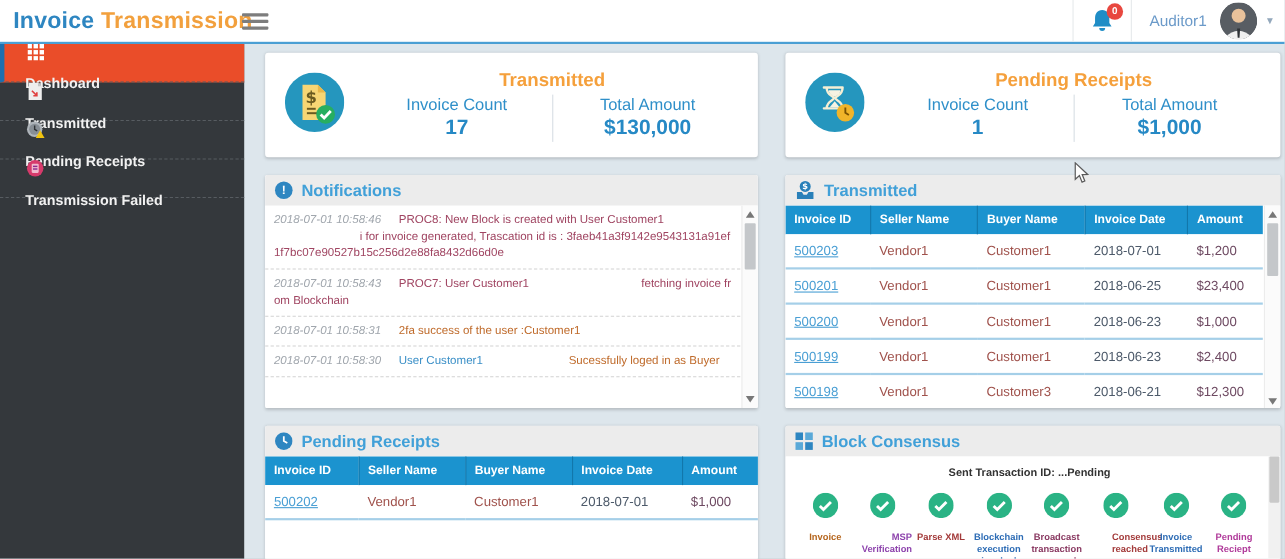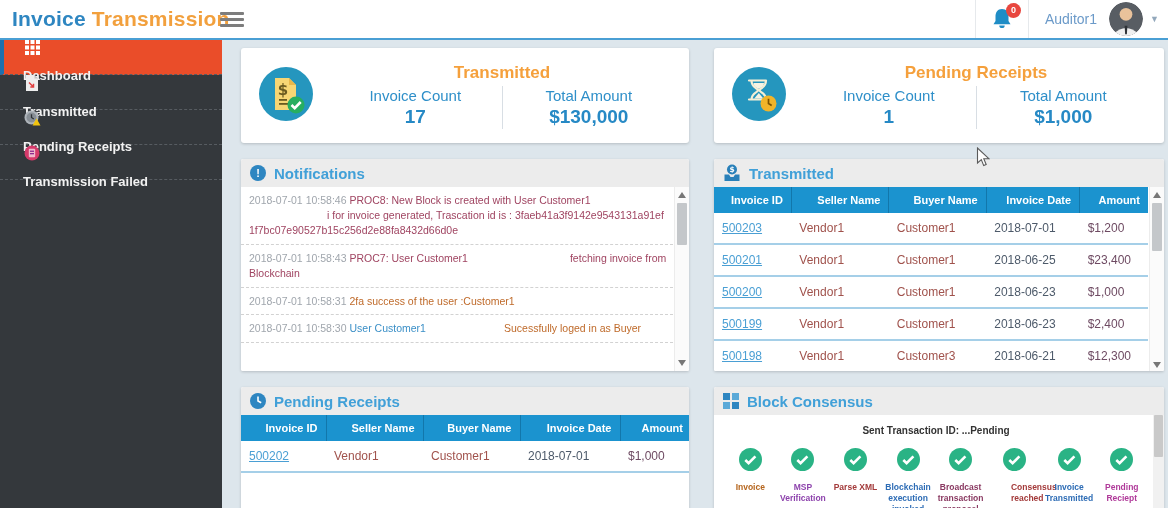--- a/index.html
+++ b/index.html
@@ -72,21 +72,21 @@
   }
   .panel-title { color:#41a0d8; font-size:15px; font-weight:600; }
   .panel-body { position:relative; flex:1; background:#fff; }
   .pi-info {
     width:16px; height:16px; border-radius:50%; background:#2e86c1; color:#fff;
     font-size:11px; font-weight:bold; display:flex; align-items:center; justify-content:center; flex:none;
   }
   
   .notif-list { margin-right:16px; font-size:10.5px; line-height:1.42; word-break:break-all; }
   .notif-entry { padding:6px 6px 6px 8px; border-bottom:1px dashed #d2d2d2; }
-  .n-time { color:#a0a6ad; margin-right:3px; white-space:nowrap; }
+  .n-time { font-style:italic; color:#a0a6ad; margin-right:16px; white-space:nowrap; }
   .n-maroon { color:#a04562; }
   .n-orange { color:#bf6a2a; }
   .n-blue { color:#3a8fc7; }
   .gap { display:inline-block; height:2px; }
   .gap1 { width:78px; } .gap2 { width:102px; } .gap4 { width:78px; }
   
   .vscroll {
     position:absolute; top:0; right:0; bottom:0; width:15px; background:#fbfbfb;
     border-left:1px solid #ececec;
   }
@@ -94,39 +94,39 @@
     border-left:4.5px solid transparent; border-right:4.5px solid transparent; }
   .sb-up { top:5px; border-bottom:6px solid #777; }
   .sb-down { bottom:5px; border-top:6px solid #777; }
   .sb-thumb { position:absolute; left:2px; right:2px; background:#c4c7ca; border-radius:1px; }
   .vscroll.plain { width:11px; background:#f1f1f1; border-left:none; }
   .vscroll.plain .sb-thumb { left:1px; right:1px; background:#c9c9c9; }
   
   table.grid { border-collapse:collapse; width:calc(100% - 16px); table-layout:fixed; }
   table.grid.full { width:100%; }
   .grid th {
-    background:#1b93cf; color:#fff; font-size:11px; font-weight:bold; text-align:right;
+    background:#1b93cf; color:#fff; font-size:11px; font-weight:bold; text-align:left;
     padding:7px 8px; border-right:1px solid #1277ab;
   }
   .grid th:last-child { border-right:none; }
   .grid td { padding:8px 8px; font-size:12px; border-bottom:2px solid #a5cfe8; background:#fff; }
   .grid a { color:#4a9fd4; text-decoration:underline; cursor:pointer; }
   .c-name { color:#a0524c; }
   .c-date { color:#4d5a6a; }
   .c-amount { color:#6e4a62; }
   col.cid{width:77px;} col.cseller{width:97px;} col.cbuyer{width:97px;} col.cdate{width:93px;} col.camt{width:68px;}
   col.cid2{width:85px;} col.cseller2{width:97px;} col.cbuyer2{width:97px;} col.cdate2{width:100px;} col.camt2{width:71px;}
   
   .be-body { padding:8px 16px 0 10px; }
   .be-status { text-align:center; font-size:10px; font-weight:bold; color:#333; margin:2px 0 12px; }
   .be-steps { display:flex; justify-content:space-between; }
   .be-step { width:56px; text-align:center; }
   .be-label { font-size:8.5px; font-weight:bold; line-height:1.3; margin-top:7px; }
   .be-step:nth-child(1) .be-label{color:#b5651d;}
-  .be-step:nth-child(2) .be-label{color:#8e44ad;}
+  .be-step:nth-child(2) .be-label{color:#8e44ad;text-align:right;}
   .be-step:nth-child(3) .be-label{color:#a33a3a;}
   .be-step:nth-child(4) .be-label{color:#2d6cb5;}
   .be-step:nth-child(5) .be-label{color:#8a3a62;}
   .be-step:nth-child(6) .be-label{color:#a33a3a;margin-left:24px;}
   .be-step:nth-child(7) .be-label{color:#2d6cb5;}
   .be-step:nth-child(8) .be-label{color:#b03a9a;}
   
   .cursor { position:absolute; left:976px; top:147px; z-index:50; pointer-events:none; }
 </style>
 </head>

